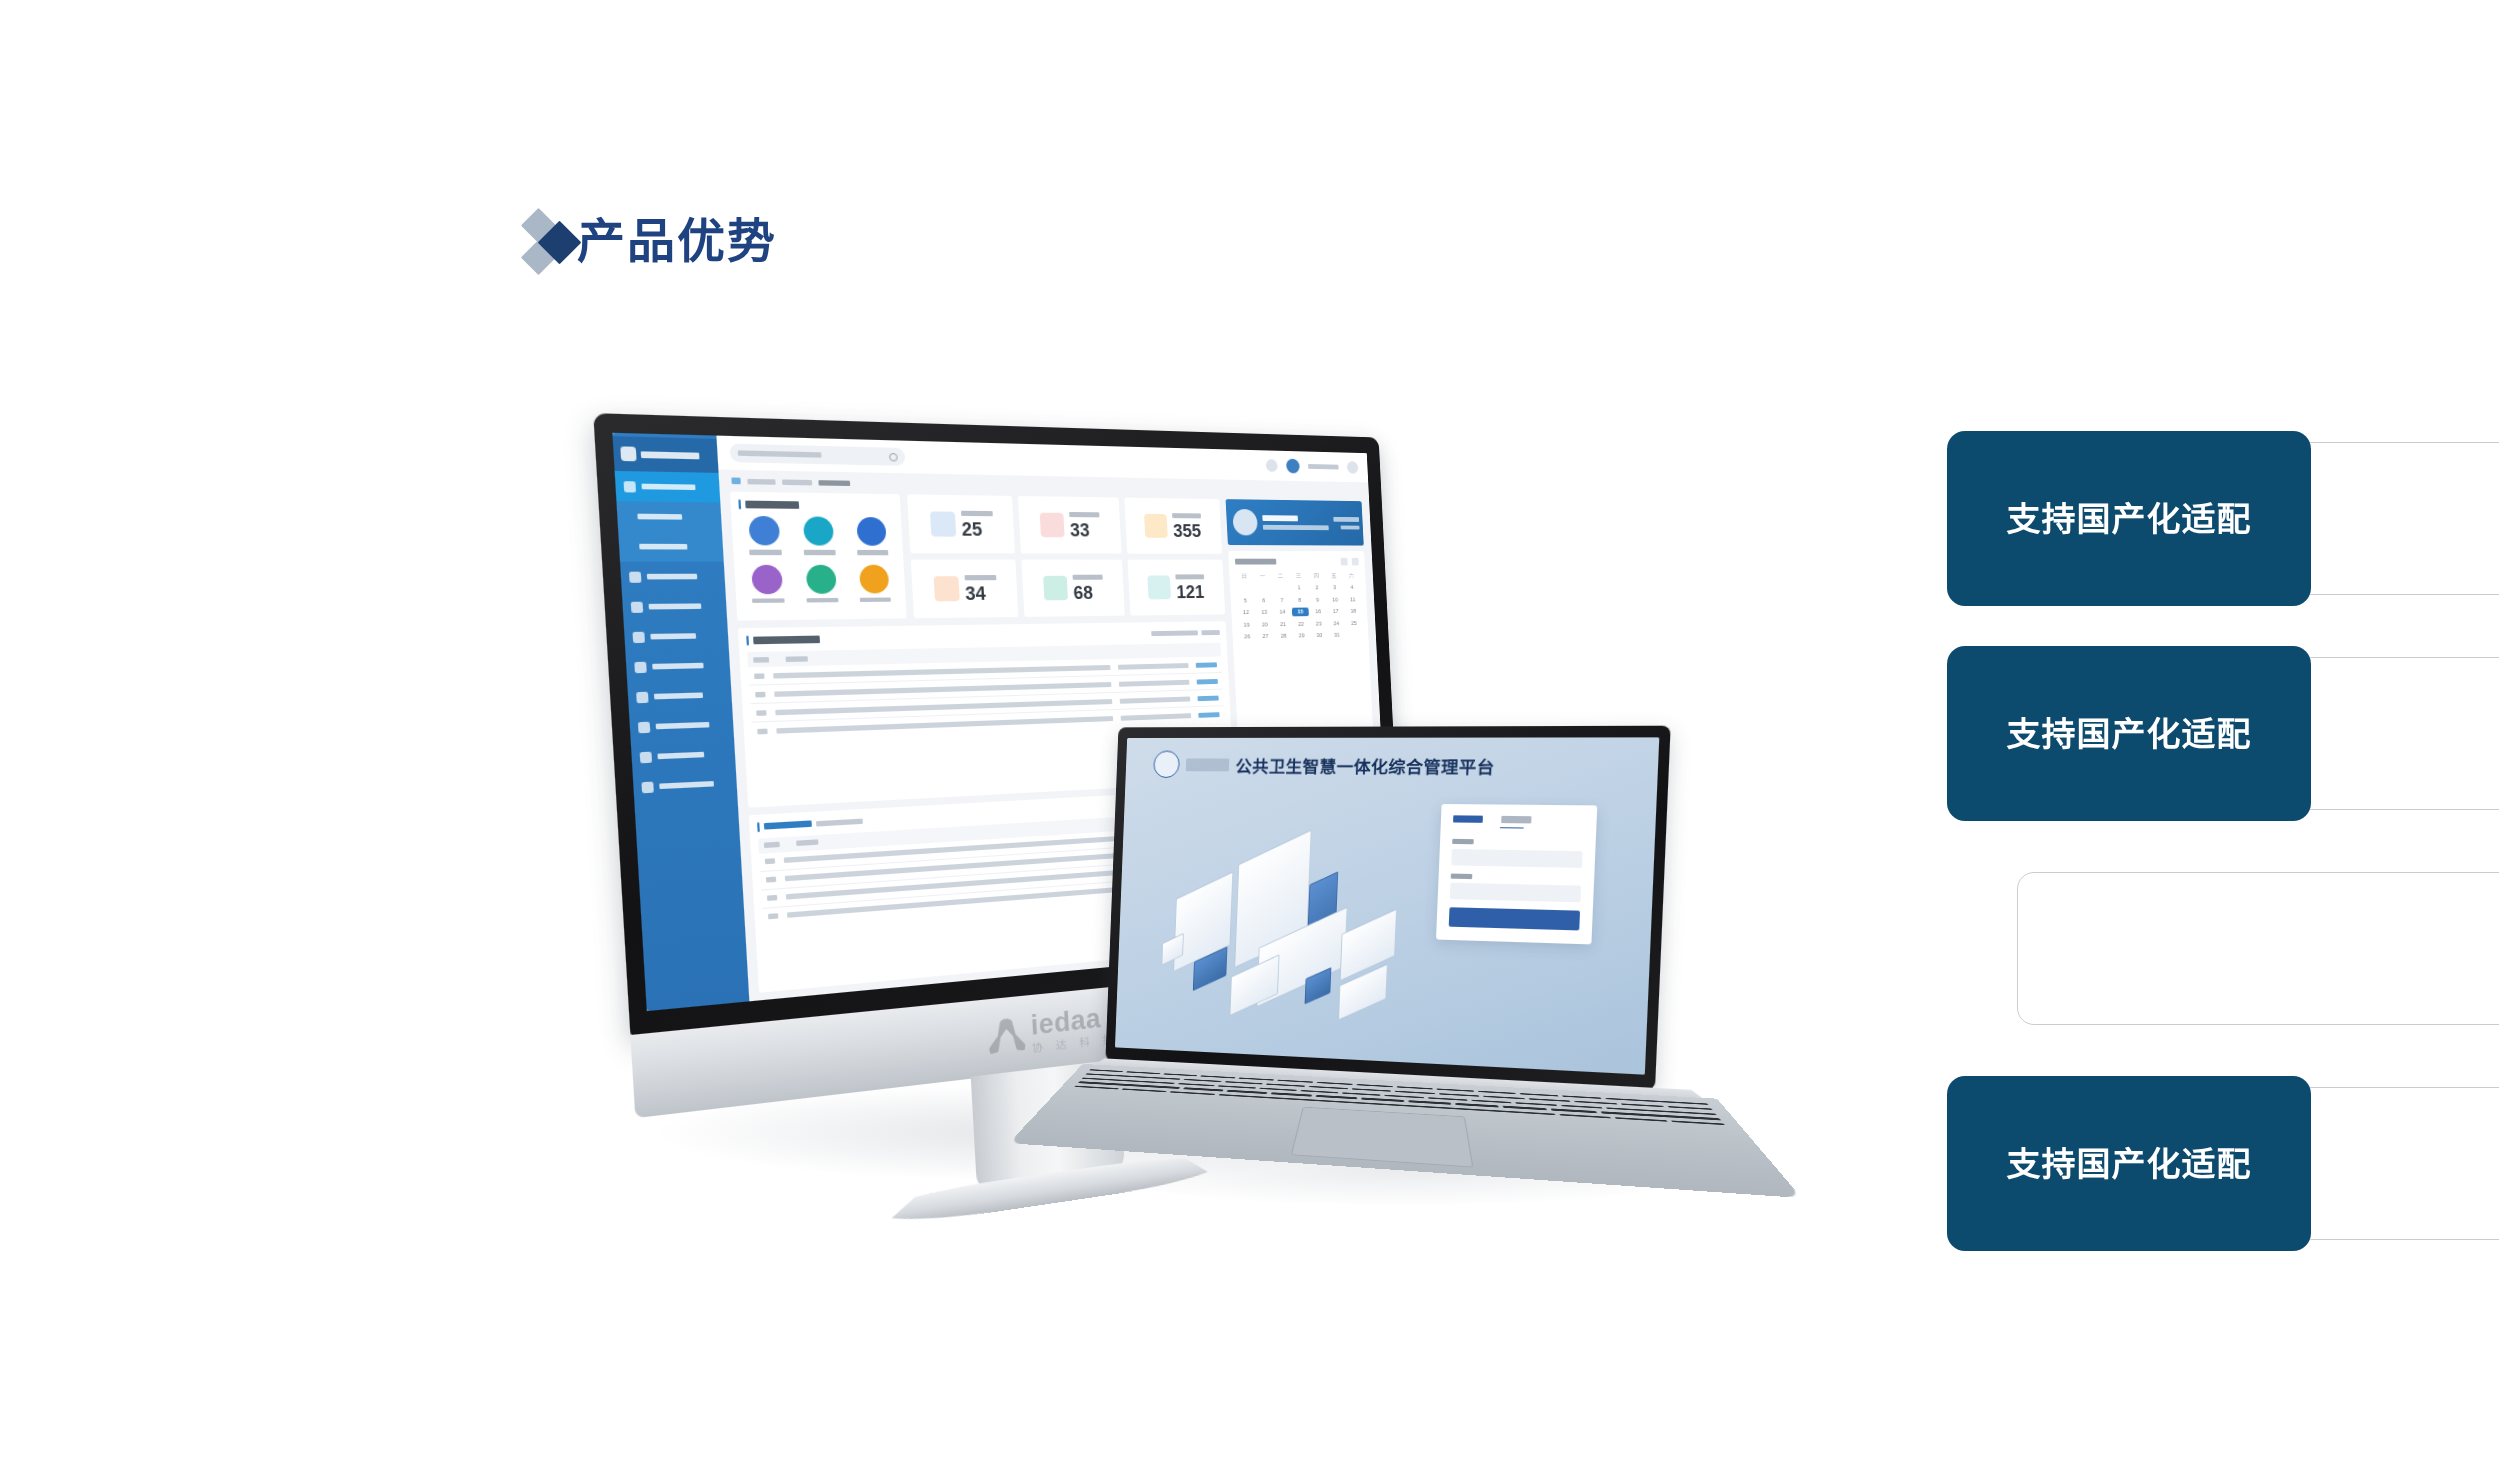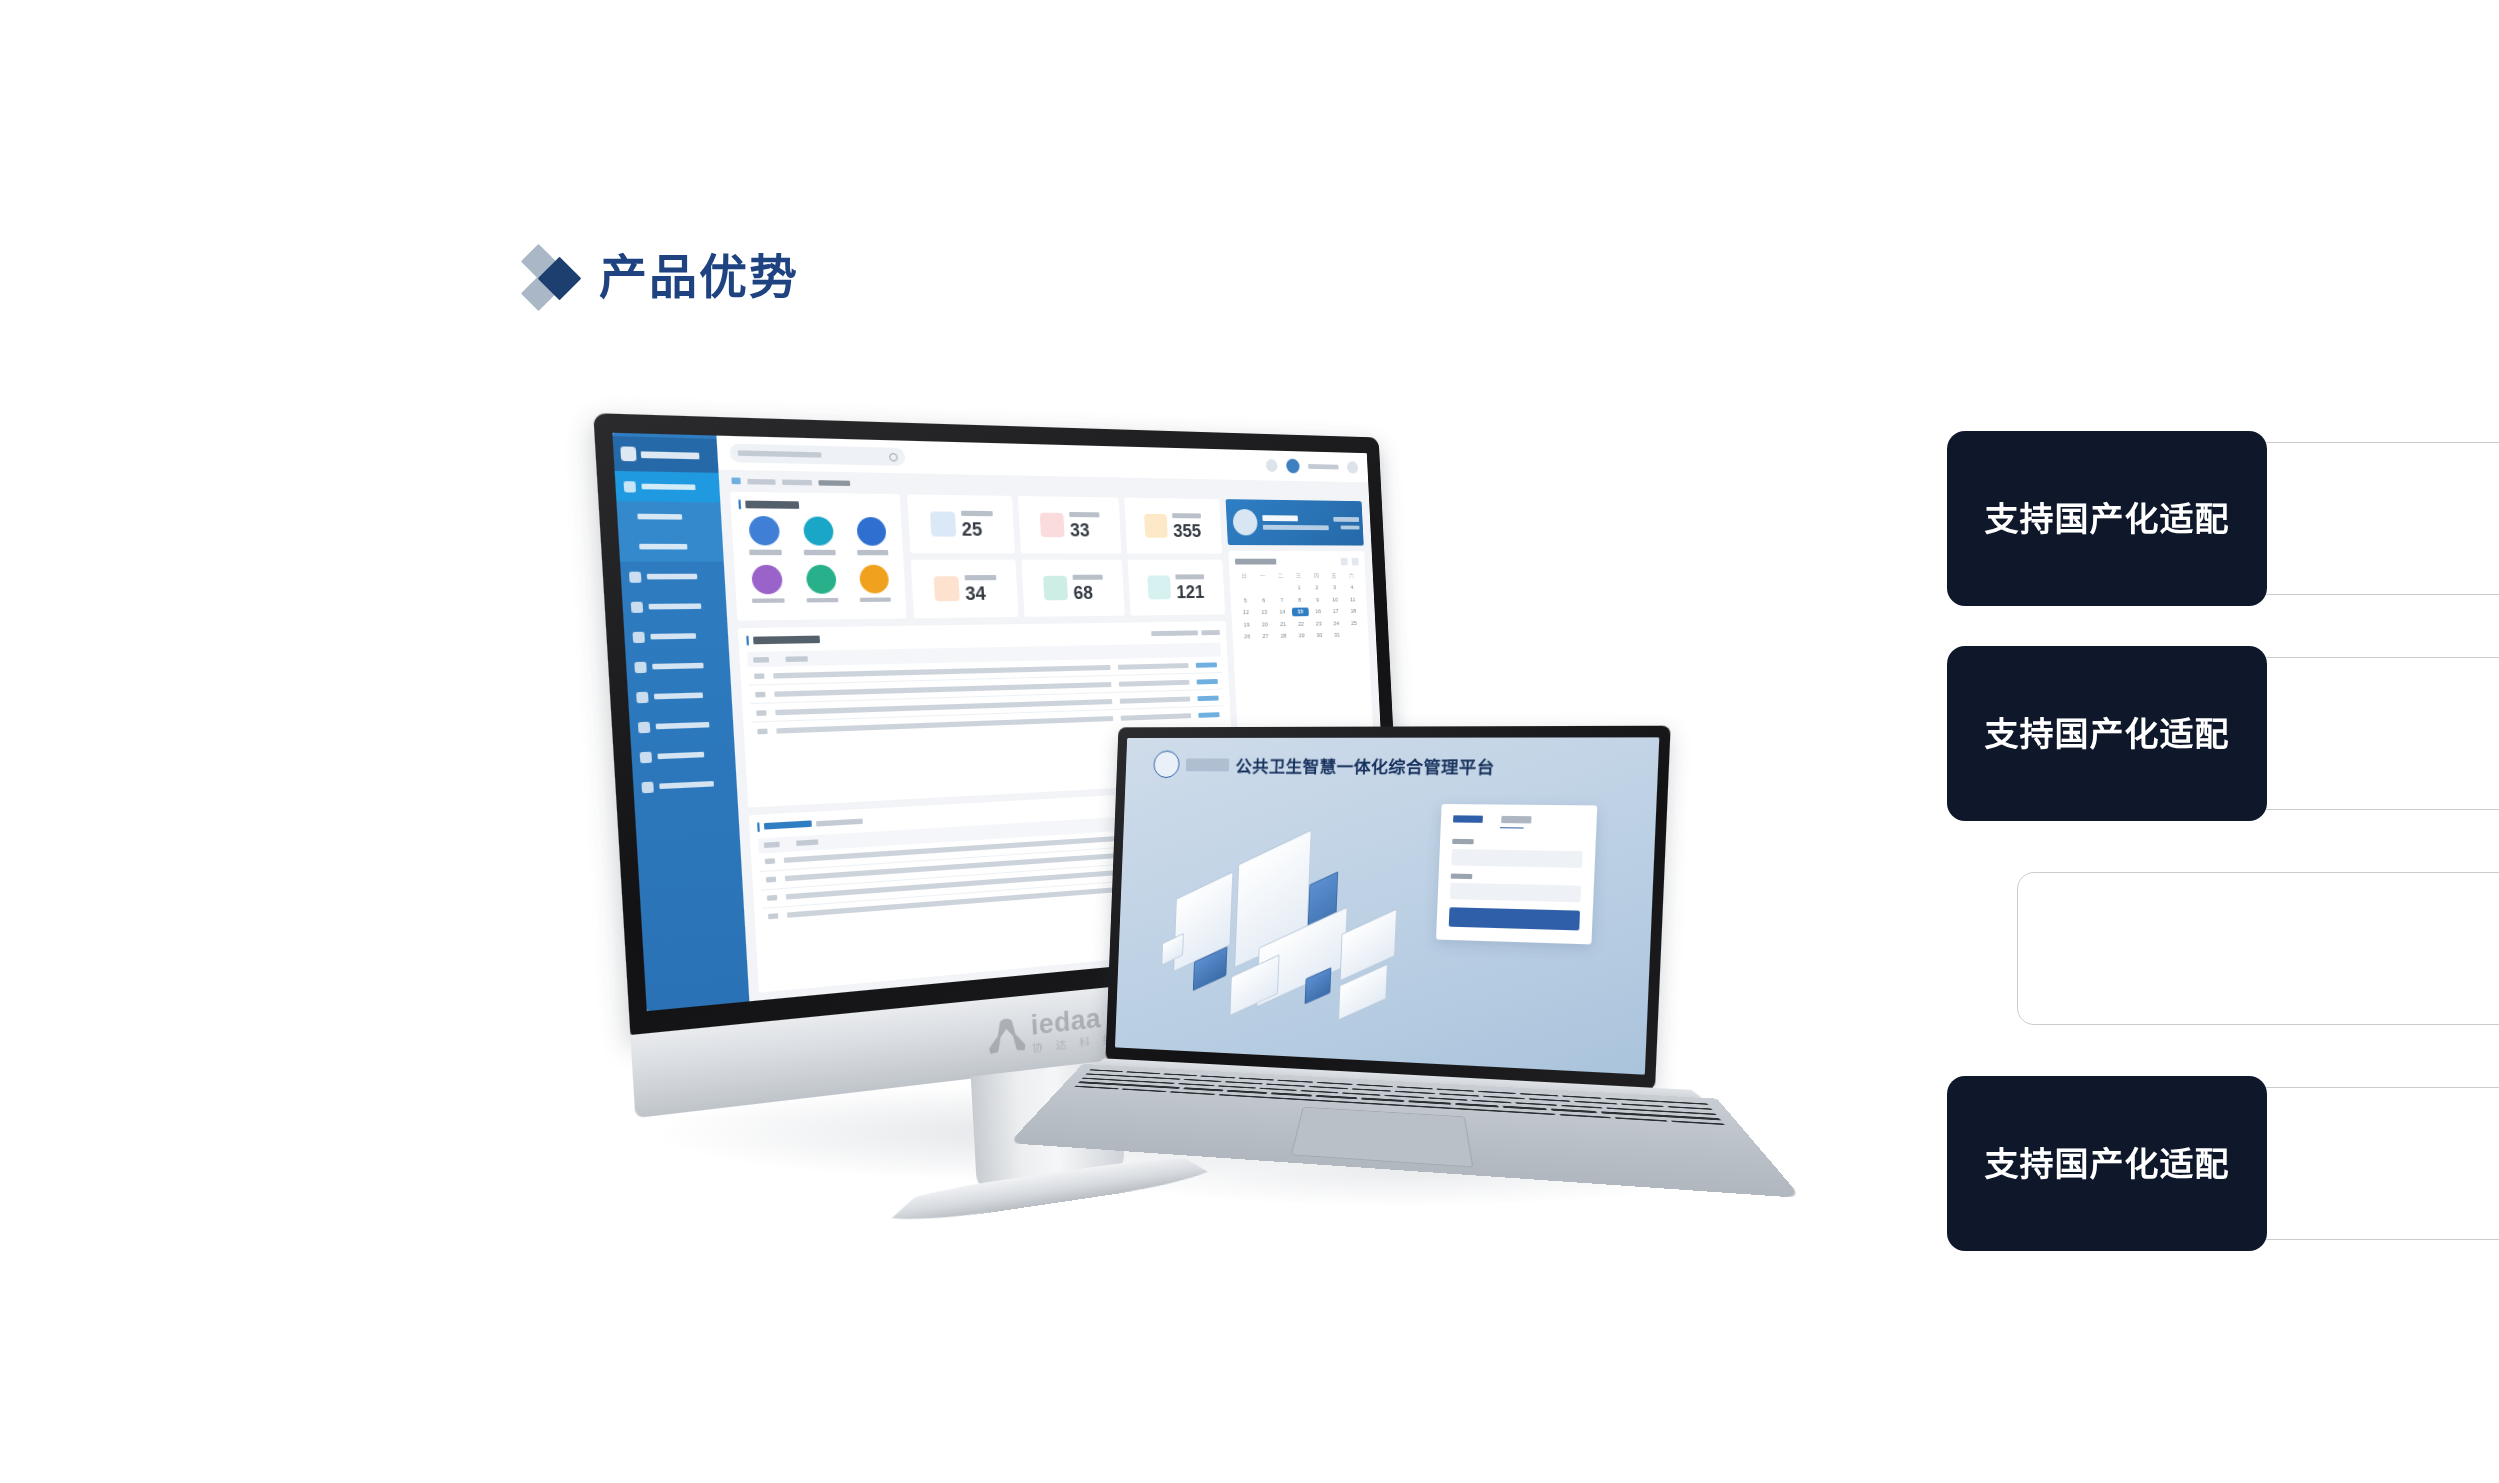--- a/index.html
+++ b/index.html
@@ -20,22 +20,20 @@
     background: #ffffff;
   }
 
   
   .title-block {
     position: absolute;
     left: 522px;
     top: 210px;
     display: flex;
     align-items: center;
-    gap: 22px;
-    margin-top: 36px;
   }
 
   .diamond-icon {
     position: relative;
     width: 55px;
     height: 63px;
     flex: 0 0 auto;
   }
   .diamond-icon span {
     position: absolute;
@@ -394,23 +392,23 @@
     align-items: center;
     justify-content: center;
     padding-left: 340px;
     padding-right: 30px;
   }
 
   .card-tag {
     position: absolute;
     left: 0;
     top: 0;
-    width: 320px;
+    width: 364px;
     height: 175px;
-    background: #0f172a;
+    background: #0c4a6e;
     border-radius: 18px;
     display: flex;
     align-items: center;
     justify-content: center;
     z-index: 2;
     box-shadow: 0 0 0 0.5px rgba(255,255,255,0.9);
   }
   .card-tag-label {
     font-size: 34px;
     font-weight: bold;

